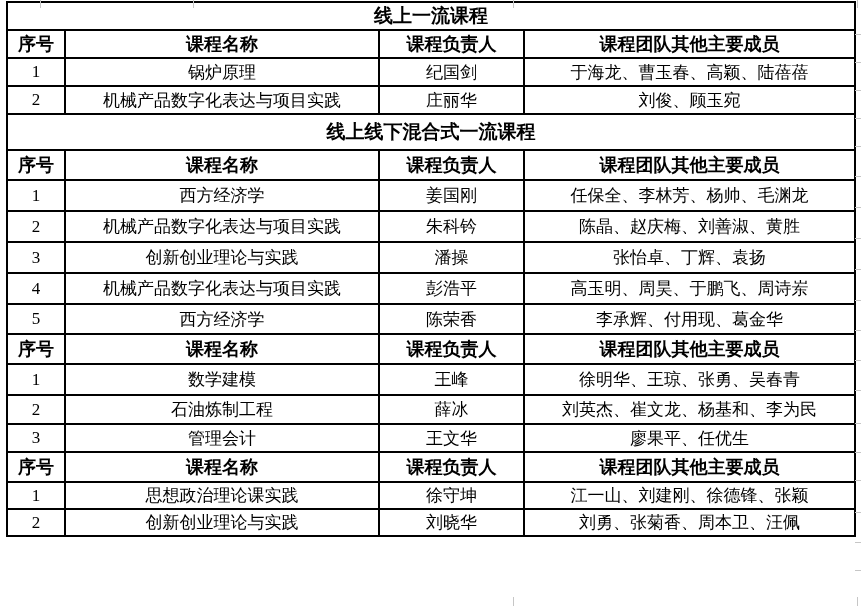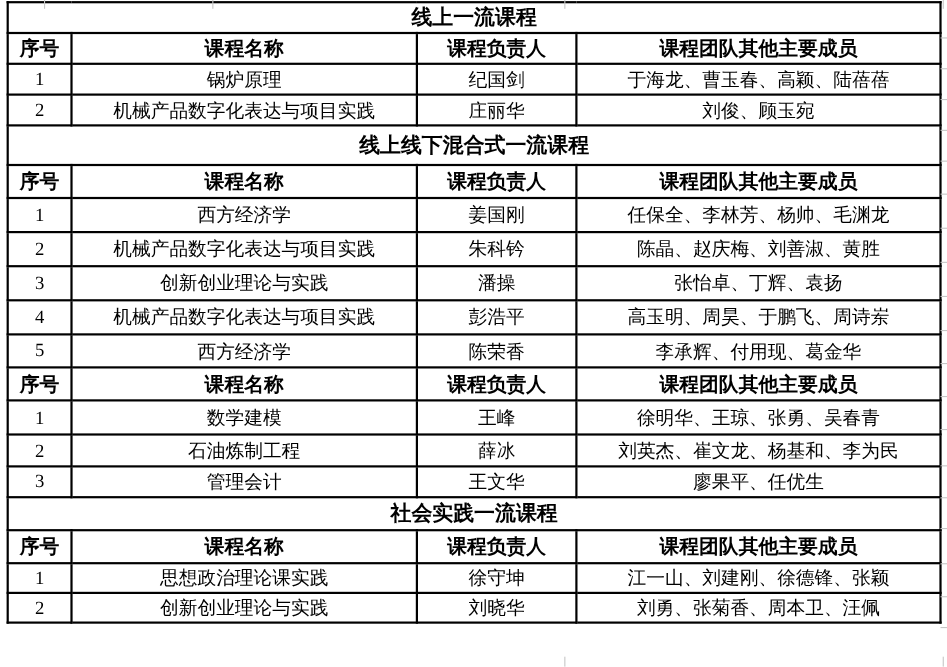--- a/index.html
+++ b/index.html
@@ -147,23 +147,20 @@
     </tr>
     <tr style="height:28px">
       <td class="data-cell">3</td>
       <td class="data-cell">管理会计</td>
       <td class="data-cell">王文华</td>
       <td class="data-cell">廖果平、任优生</td>
     </tr>
   </tbody>
 
   <tbody>
-    <tr style="height:30px">
-      <td class="title-cell" colspan="4">社会实践一流课程</td>
-    </tr>
     <tr style="height:30px">
       <td class="head-cell">序号</td>
       <td class="head-cell">课程名称</td>
       <td class="head-cell">课程负责人</td>
       <td class="head-cell">课程团队其他主要成员</td>
     </tr>
     <tr style="height:27px">
       <td class="data-cell">1</td>
       <td class="data-cell">思想政治理论课实践</td>
       <td class="data-cell">徐守坤</td>

